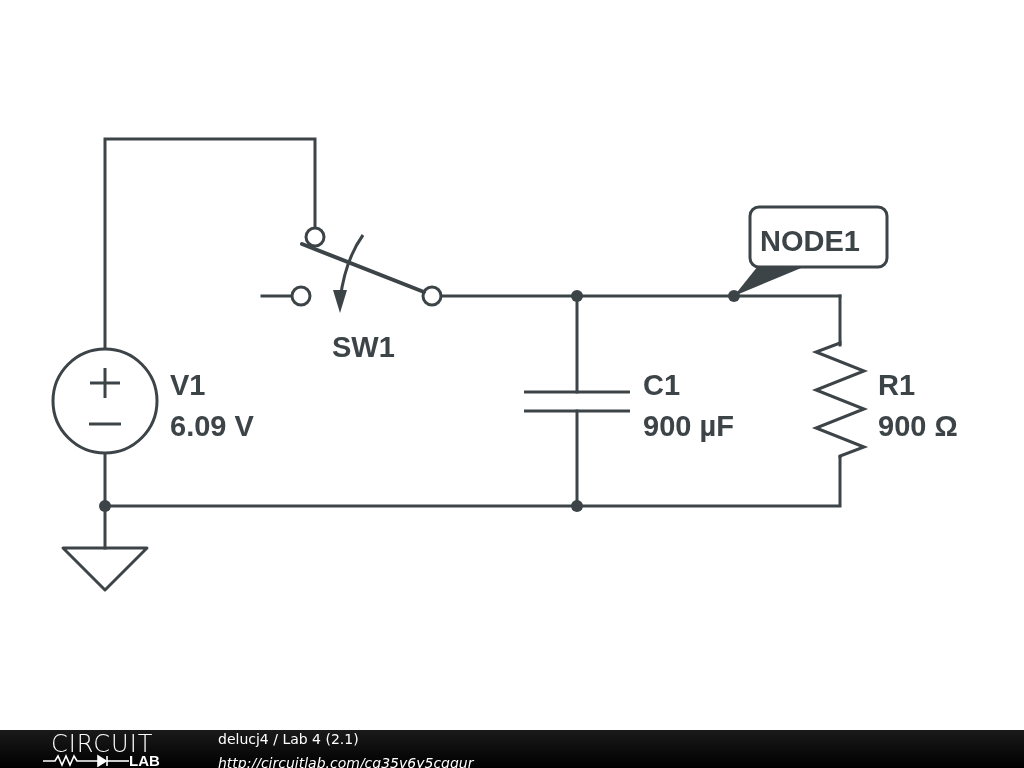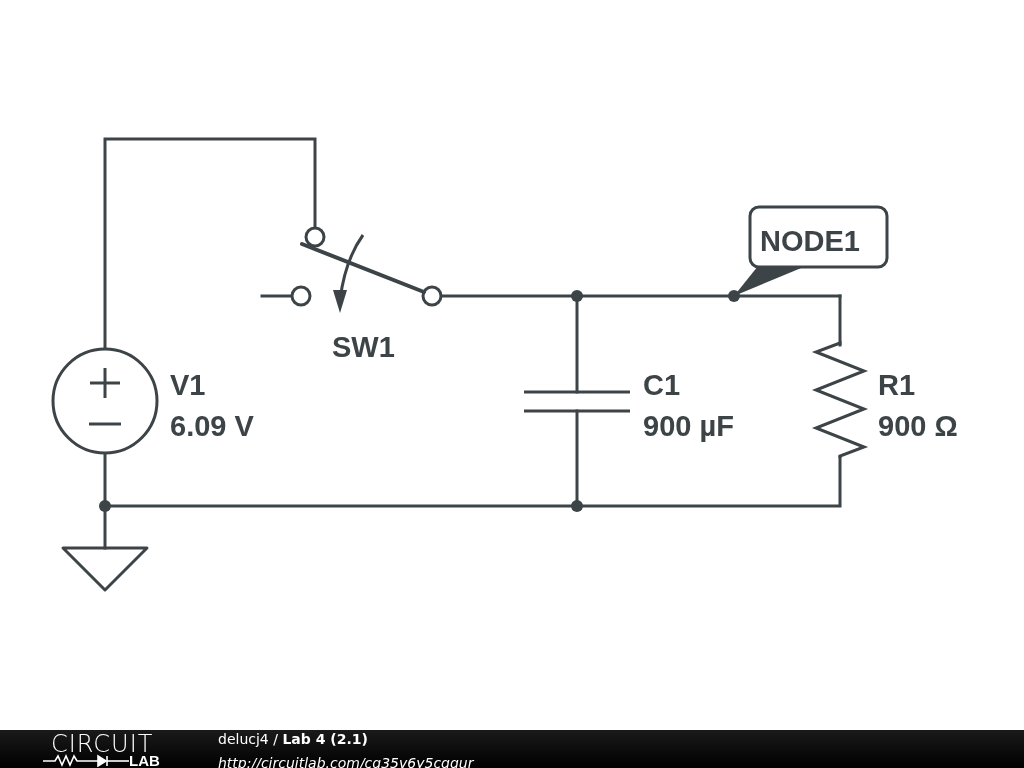--- a/index.html
+++ b/index.html
@@ -8,21 +8,21 @@
   .wire { stroke:#3d4448; stroke-width:3; fill:none; stroke-linecap:square; }
   .comp { stroke:#3d4448; stroke-width:3; fill:none; stroke-linejoin:miter; }
   .dot { fill:#3d4448; }
   .lbl { fill:#3d4448; font-family:"Liberation Sans", sans-serif; font-weight:bold; font-size:29px; }
   #footer { position:absolute; left:0; top:730px; width:1024px; height:38px; background:linear-gradient(#1a1a1a,#000); }
   .logo-top { position:absolute; left:43px; top:2px; color:#fff; font-family:"DejaVu Sans", sans-serif; font-size:24px; letter-spacing:1px; line-height:24px; font-weight:200;margin-left:8px; }
   .logo-bottom { position:absolute; left:43px; top:23px; width:130px; height:14px; }
   .f-line1 { position:absolute; left:218px; top:1px; color:#fff; font-family:"DejaVu Sans", sans-serif; font-size:14px; line-height:17px; }
   .f-line2 { position:absolute; left:218px; top:24px; color:#fff; font-family:"DejaVu Sans", sans-serif; font-size:14px; line-height:18px;font-style:italic; }
   .italic { }
-  .bold { font-weight:bold; }
+  .bold { font-weight:normal; }
 </style>
 </head>
 <body>
 
 <svg id="schematic" viewBox="0 0 1024 730" xmlns="http://www.w3.org/2000/svg">
 
   <g>
     <polyline class="wire" points="105,348 105,139 315,139 315,228"></polyline>
     <line class="wire" x1="441" y1="296" x2="840" y2="296"></line>
     <polyline class="wire" points="840,296 840,345"></polyline>

